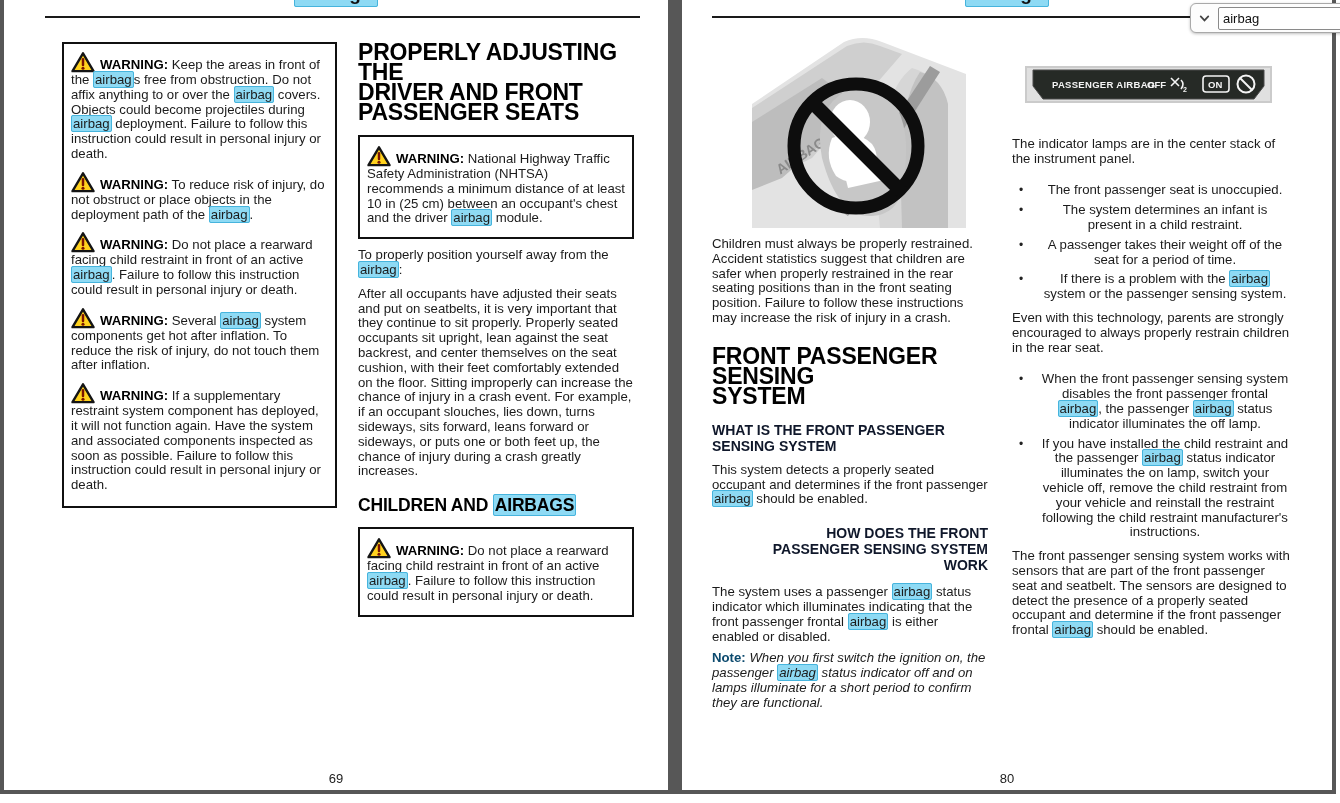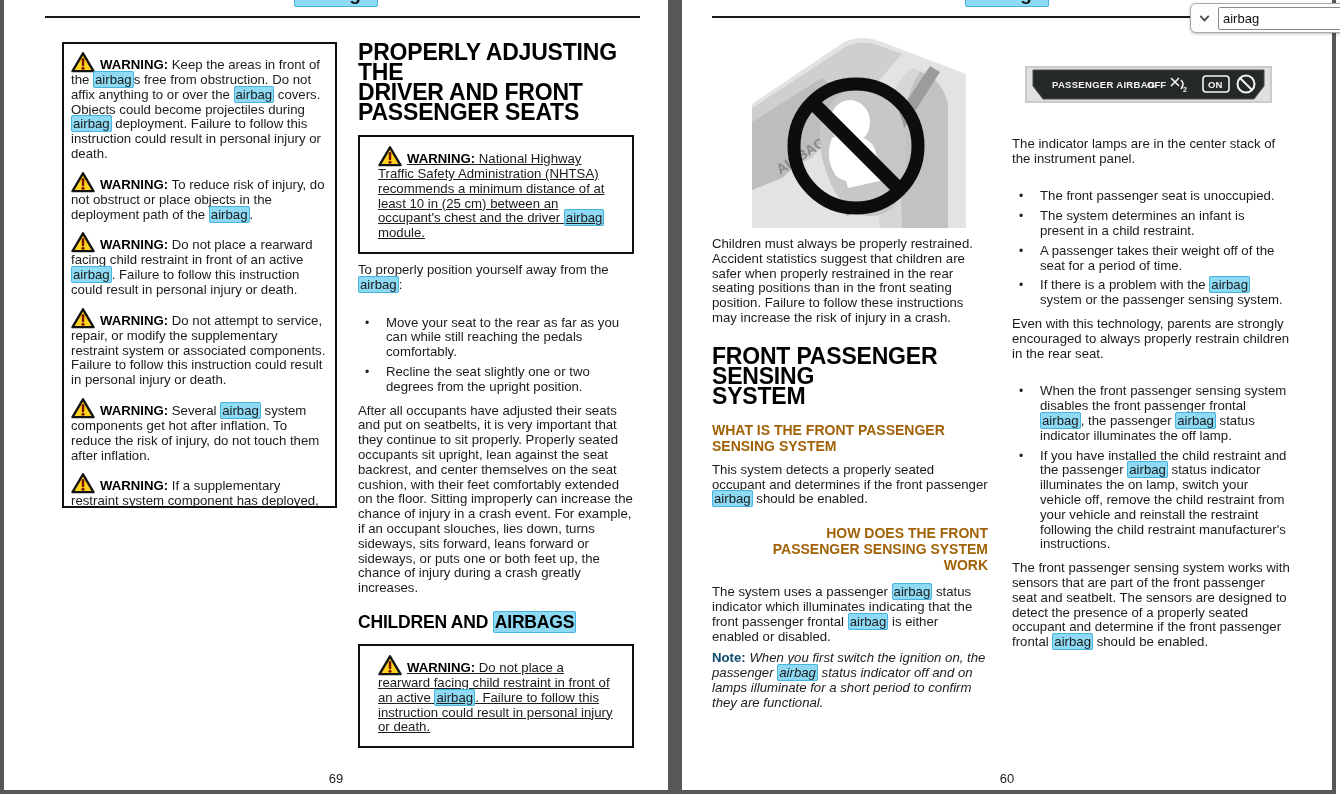--- a/index.html
+++ b/index.html
@@ -13,31 +13,31 @@
   .rule{position:absolute;top:16px;border-top:2px solid #1a1a1a;}
   #pageL .rule{left:41px;width:595px;}
   #pageR .rule{left:30px;width:599px;}
   .pagenum{position:absolute;bottom:4px;left:0;right:0;text-align:center;font-size:13px;color:#222;}
   .col{position:absolute;font-size:13.2px;line-height:14.8px;}
   mark.hl{background:var(--highlight-fill,#8edaf4);border:1px solid var(--highlight-border,#46b4dd);
           border-radius:2px;padding:0 1px;color:inherit;}
   .chap mark.hl{padding:2px 6px;}
   .wboxtall{position:absolute;left:58px;top:42px;width:275px;height:466px;box-sizing:border-box;
             border:2px solid #101010;padding:6px 7px 10px;overflow:hidden;}
-  .wbox{border:2px solid #101010;padding:7px 18px 11px;margin-top:13px;text-decoration:underline;}
+  .wbox{border:2px solid #101010;padding:7px 7px 11px;margin-top:13px;}
   .warn{margin:10px 0 0;}
   .warn:first-child{margin-top:2px;}
   .tri{width:24px;height:21px;vertical-align:-4px;margin-right:5px;}
   .wlabel{font-weight:bold;color:#000;}
   h1.section{font-size:23px;line-height:20px;font-weight:800;letter-spacing:-0.2px;margin:0;
              color:#000;white-space:pre-line;}
   h2.section{font-size:17.5px;line-height:20px;font-weight:700;letter-spacing:-0.2px;margin:16px 0 0;color:#000;}
-  h3.sub{font-size:14px;line-height:16px;font-weight:800;margin:16px 0 0;color:#a16207;white-space:pre-line;}
+  h3.sub{font-size:14px;line-height:16px;font-weight:800;margin:16px 0 0;color:#0f172a;white-space:pre-line;}
   .para{margin:9px 0 0;}
-  ul.bl{margin:23px 0 0;padding:0;list-style:none;}
+  ul.bl{margin:17px 0 0;padding:0;list-style:none;text-align:center;}
   ul.bl li{position:relative;padding-left:28px;margin-top:5px;}
   ul.bl li::before{content:"\2022";position:absolute;left:7px;top:0;font-size:12px;color:#222;}
   .note{margin:7px 0 0;font-style:italic;}
   .note b{font-style:normal;color:#0c4a6e;}
   .illu{position:relative;height:190px;}
   .findbar{position:absolute;left:1190px;top:3px;width:158px;height:30px;background:#fdfdfd;
            border:1px solid #a9a9a9;border-radius:6px;box-shadow:0 1px 3px rgba(0,0,0,.25);
            display:flex;align-items:center;padding-left:7px;box-sizing:border-box;}
   .find-input{margin-left:7px;width:118px;height:21px;border:1px solid #8a8a8a;border-radius:2px;
               font-family:"Liberation Sans",sans-serif;font-size:13px;padding:0 4px;color:#111;outline:none;}
@@ -67,43 +67,36 @@
           <use href="#w-tri"></use>
         </svg><b class="wlabel">WARNING:</b> <span>Keep the areas in front of the <mark class="hl">airbag</mark>s free from obstruction. Do not affix anything to or over the <mark class="hl">airbag</mark> covers. Objects could become projectiles during <mark class="hl">airbag</mark> deployment. Failure to follow this instruction could result in personal injury or death.</span></p>
     <p class="warn"><svg class="tri" viewBox="0 0 26 23">
           <use href="#w-tri"></use>
         </svg><b class="wlabel">WARNING:</b> <span>To reduce risk of injury, do not obstruct or place objects in the deployment path of the <mark class="hl">airbag</mark>.</span></p>
     <p class="warn"><svg class="tri" viewBox="0 0 26 23">
           <use href="#w-tri"></use>
         </svg><b class="wlabel">WARNING:</b> <span>Do not place a rearward facing child restraint in front of an active <mark class="hl">airbag</mark>. Failure to follow this instruction could result in personal injury or death.</span></p>
     <p class="warn"><svg class="tri" viewBox="0 0 26 23">
           <use href="#w-tri"></use>
-        </svg><b class="wlabel">WARNING:</b> <span>Do not attempt to service, repair, or modify the supplementary restraint system or associated components. Failure to follow this instruction could result in personal injury or death.</span></p>
-    <p class="warn"><svg class="tri" viewBox="0 0 26 23">
-          <use href="#w-tri"></use>
         </svg><b class="wlabel">WARNING:</b> <span>Several <mark class="hl">airbag</mark> system components get hot after inflation. To reduce the risk of injury, do not touch them after inflation.</span></p>
     <p class="warn"><svg class="tri" viewBox="0 0 26 23">
           <use href="#w-tri"></use>
         </svg><b class="wlabel">WARNING:</b> <span>If a supplementary restraint system component has deployed, it will not function again. Have the system and associated components inspected as soon as possible. Failure to follow this instruction could result in personal injury or death.</span></p>
   </div>
 
   <div class="col" style="left:354px;top:42px;width:276px;">
     <h1 class="section">PROPERLY ADJUSTING THE
 DRIVER AND FRONT
 PASSENGER SEATS</h1>
     <div class="wbox">
       <p class="warn"><svg class="tri" viewBox="0 0 26 23">
             <use href="#w-tri"></use>
           </svg><b class="wlabel">WARNING:</b> <span>National Highway Traffic Safety Administration (NHTSA) recommends a minimum distance of at least 10 in (25 cm) between an occupant's chest and the driver <mark class="hl">airbag</mark> module.</span></p>
     </div>
     <p class="para">To properly position yourself away from the <mark class="hl">airbag</mark>:</p>
-    <ul class="bl">
-      <li>Move your seat to the rear as far as you can while still reaching the pedals comfortably.</li>
-      <li>Recline the seat slightly one or two degrees from the upright position.</li>
-    </ul>
     <p class="para">After all occupants have adjusted their seats and put on seatbelts, it is very important that they continue to sit properly. Properly seated occupants sit upright, lean against the seat backrest, and center themselves on the seat cushion, with their feet comfortably extended on the floor. Sitting improperly can increase the chance of injury in a crash event. For example, if an occupant slouches, lies down, turns sideways, sits forward, leans forward or sideways, or puts one or both feet up, the chance of injury during a crash greatly increases.</p>
     <h2 class="section">CHILDREN AND <mark class="hl">AIRBAGS</mark></h2>
     <div class="wbox" style="margin-top:12px;">
       <p class="warn"><svg class="tri" viewBox="0 0 26 23">
             <use href="#w-tri"></use>
           </svg><b class="wlabel">WARNING:</b> <span>Do not place a rearward facing child restraint in front of an active <mark class="hl">airbag</mark>. Failure to follow this instruction could result in personal injury or death.</span></p>
     </div>
   </div>
 
   <div class="pagenum">69</div>
@@ -173,21 +166,21 @@
       <li>If there is a problem with the <mark class="hl">airbag</mark> system or the passenger sensing system.</li>
     </ul>
     <p class="para">Even with this technology, parents are strongly encouraged to always properly restrain children in the rear seat.</p>
     <ul class="bl">
       <li>When the front passenger sensing system disables the front passenger frontal <mark class="hl">airbag</mark>, the passenger <mark class="hl">airbag</mark> status indicator illuminates the off lamp.</li>
       <li>If you have installed the child restraint and the passenger <mark class="hl">airbag</mark> status indicator illuminates the on lamp, switch your vehicle off, remove the child restraint from your vehicle and reinstall the restraint following the child restraint manufacturer's instructions.</li>
     </ul>
     <p class="para">The front passenger sensing system works with sensors that are part of the front passenger seat and seatbelt. The sensors are designed to detect the presence of a properly seated occupant and determine if the front passenger frontal <mark class="hl">airbag</mark> should be enabled.</p>
   </div>
 
-  <div class="pagenum">60</div>
+  <div class="pagenum">80</div>
 </div>
 
 <div class="findbar">
   <svg width="13" height="13" viewBox="0 0 12 12">
     <path d="M2.5 4 L6 7.8 L9.5 4" fill="none" stroke="#454545" stroke-width="1.6" stroke-linecap="round"></path>
   </svg>
   <input type="text" class="find-input" value="airbag" style="">
 </div>
 
 </body></html>

